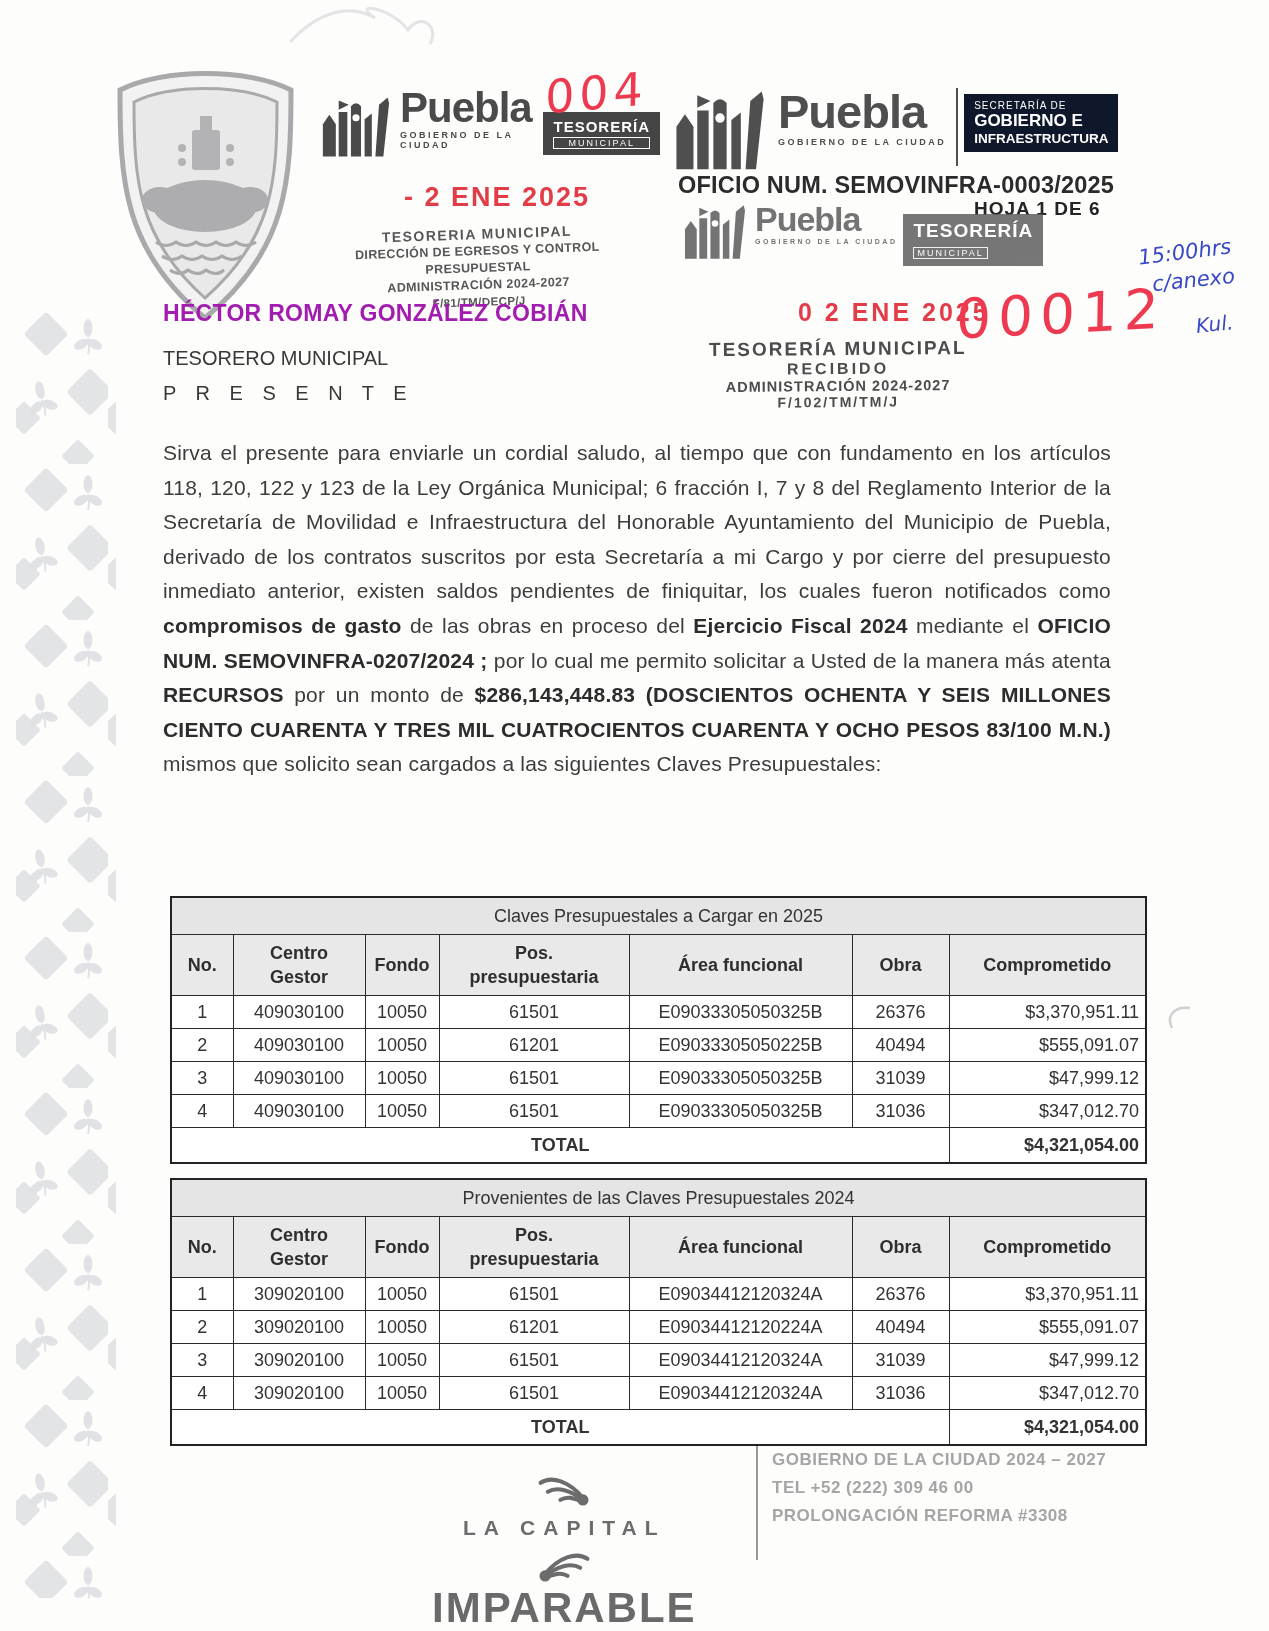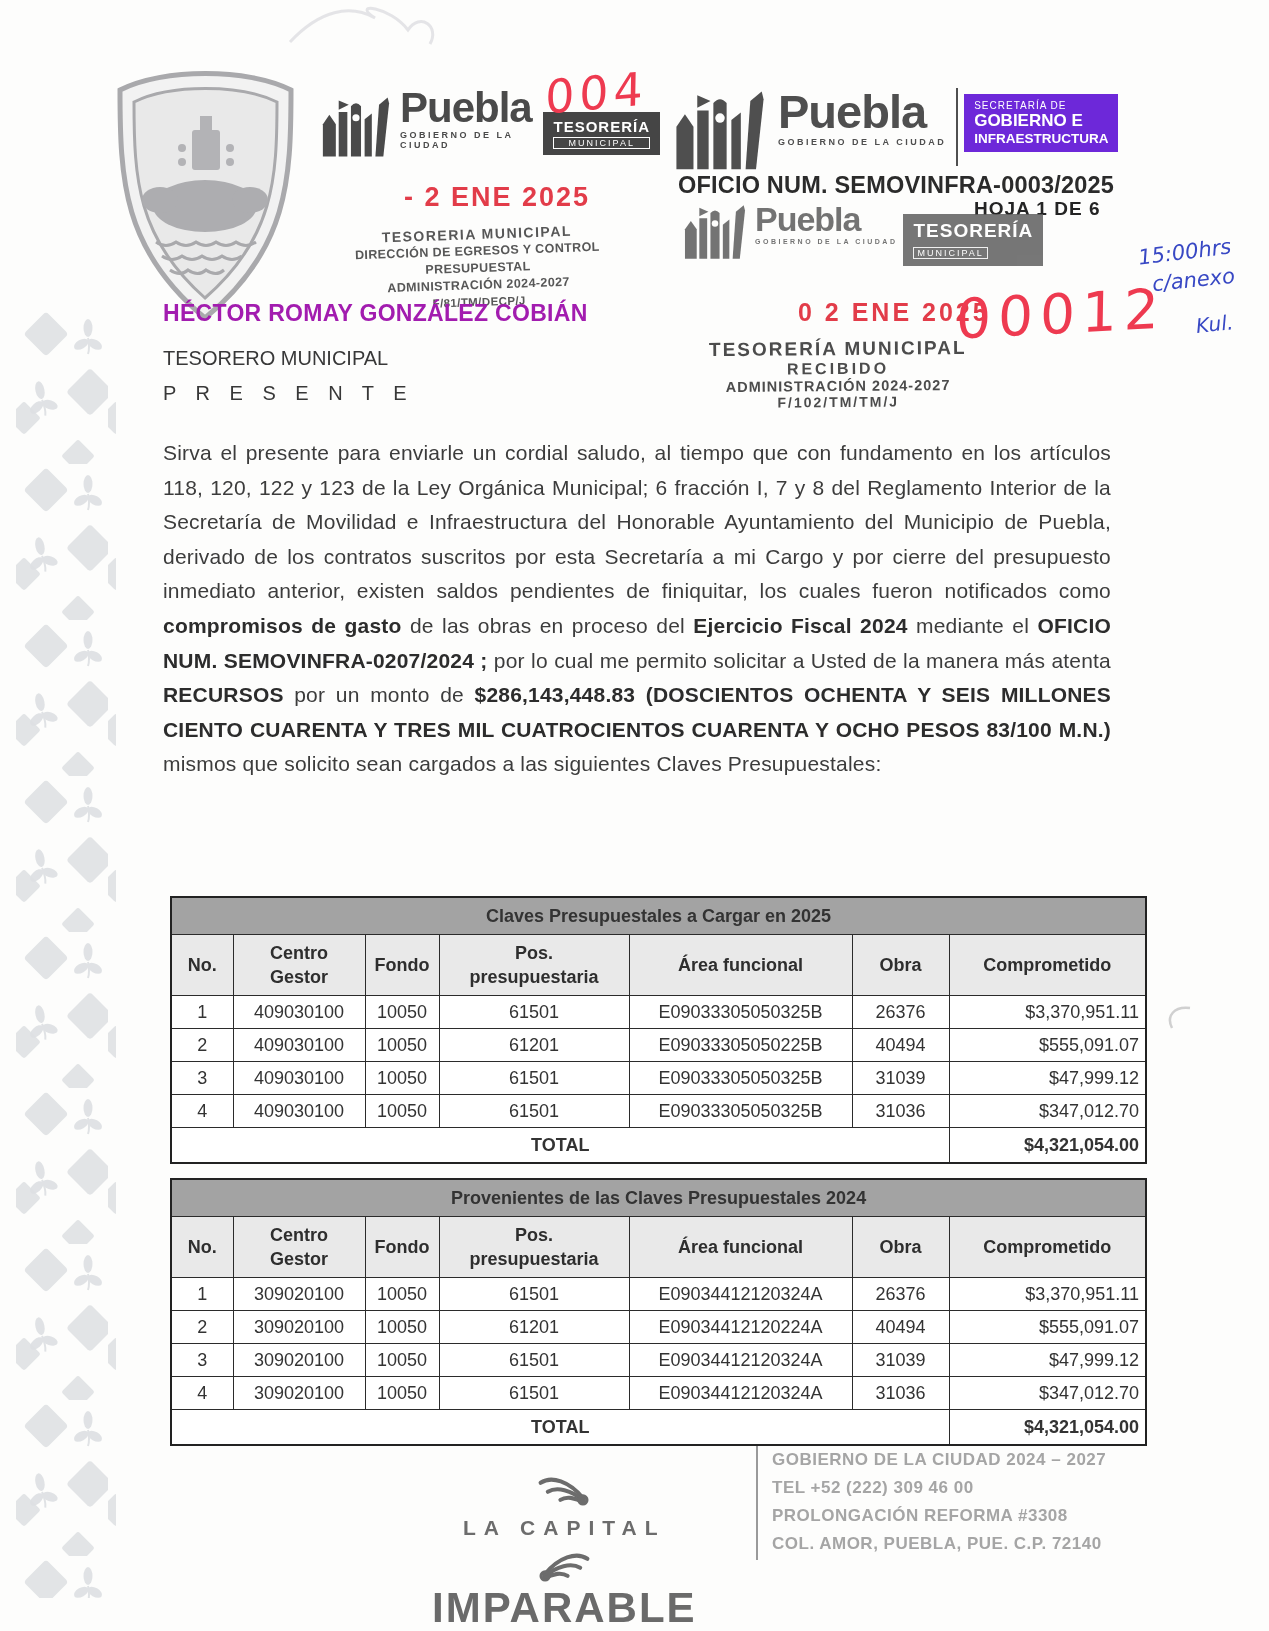--- a/index.html
+++ b/index.html
@@ -36,21 +36,21 @@
 
   
   .body-par{font-size:21px;line-height:34.6px;text-align:justify;color:#3c3c3c;letter-spacing:.2px;}
   .body-par b{color:#2c2c2c;}
 
   
   table.doc{border-collapse:collapse;table-layout:fixed;width:975px;background:#fff;}
   table.doc td,table.doc th{border:1.6px solid #2b2b2b;font-size:18px;color:#333;
        padding:2px 6px;overflow:hidden;}
   table.doc{border:2.5px solid #222;}
-  .t-title{background:#a3a3a3;font-weight:bold;font-size:19px;text-align:center;height:32px;color:#2e2e2e;}
+  .t-title{background:#e5e5e5;font-weight:normal;font-size:19px;text-align:center;height:32px;color:#2e2e2e;}
   table.doc th{background:#e9e9e9;font-weight:bold;text-align:center;height:56px;line-height:1.35;color:#2e2e2e;}
   td.c{text-align:center;height:28px;}
   td.r{text-align:right;height:28px;padding-right:9px;}
   td.total-l{text-align:center;font-weight:bold;font-size:19px;height:30px;color:#2c2c2c;}
   td.total-v{text-align:right;font-weight:bold;font-size:19px;padding-right:9px;color:#222;}
 
   
   .cap-line{display:flex;align-items:center;gap:8px;color:#6c6c6c;flex-direction:column;}
   .cap-text{font-size:21px;font-weight:bold;letter-spacing:8px;color:#6c6c6c;}
   .imparable{font-size:42px;font-weight:bold;letter-spacing:2px;color:#6a6a6a;}
@@ -158,21 +158,21 @@
           <circle cx="50" cy="36" r="5" fill="#fdfdfc"></circle>
           <path d="M62,90 L62,38 L72,30 L72,90 Z"></path>
           <path d="M77,90 L82,18 L94,8 L96,16 L88,90 Z"></path>
         </g>
       </svg>
       <div style="margin-left:10px">
         <div class="brandword" style="font-size:47px;color:#4f4f4f">Puebla</div>
         <div class="brandsub" style="color:#4f4f4f;margin-top:-2px">GOBIERNO DE LA CIUDAD</div>
       </div>
       <div style="width:2px;height:78px;background:#4f4f4f;margin:4px 0 0 10px"></div>
-      <div class="darkbox" style="margin-left:6px;margin-top:10px;text-align:left;background:#6d28d9">
+      <div class="darkbox" style="margin-left:6px;margin-top:10px;text-align:left;background:#0f172a">
         <div style="font-size:10px;letter-spacing:1px">SECRETARÍA DE</div>
         <div style="font-size:17px;font-weight:bold">GOBIERNO E</div>
         <div style="font-size:13.5px;font-weight:bold">INFRAESTRUCTURA</div>
       </div>
     </div>
   </div>
 
   <div class="abs" style="left:678px;top:172px;font-size:23.5px;font-weight:bold;color:#2b2b2b;letter-spacing:.2px">OFICIO NUM. SEMOVINFRA-0003/2025</div>
 
   <div class="abs" style="left:974px;top:198px;font-size:19px;font-weight:bold;color:#242424;letter-spacing:1px">HOJA 1 DE 6</div>
@@ -380,16 +380,15 @@
     </div>
     <div class="imparable" style="text-align:center">IMPARABLE</div>
   </div>
 
   <div class="abs foot-div" style="left:756px;top:1446px"></div>
 
   <div class="abs foot-right" style="left:772px;top:1446px">
     <div>GOBIERNO DE LA CIUDAD 2024 – 2027</div>
     <div>TEL +52 (222) 309 46 00</div>
     <div>PROLONGACIÓN REFORMA #3308</div>
-    <div>COL. AMOR, PUEBLA, PUE. C.P. 72140</div>
   </div>
 
 </div>
 
 </body></html>

